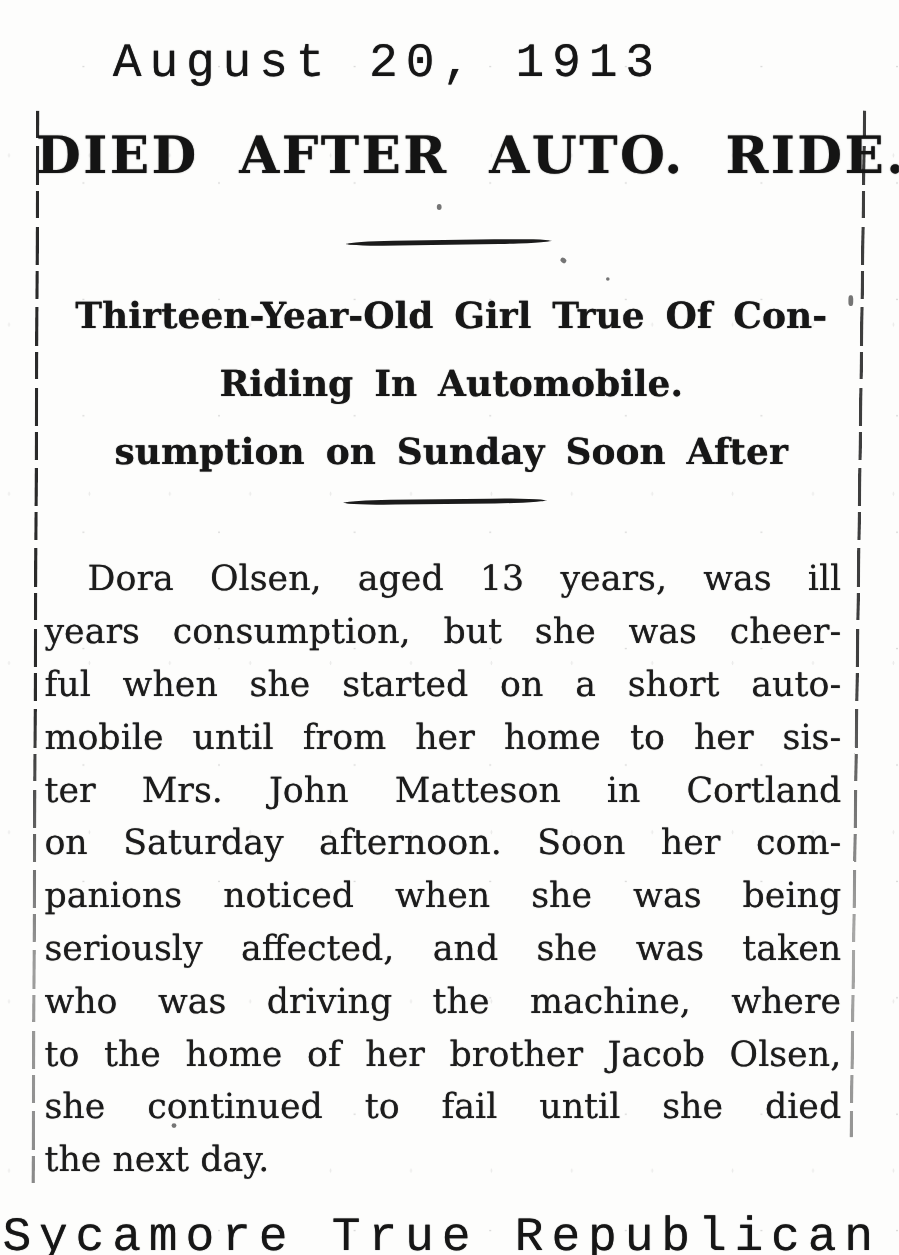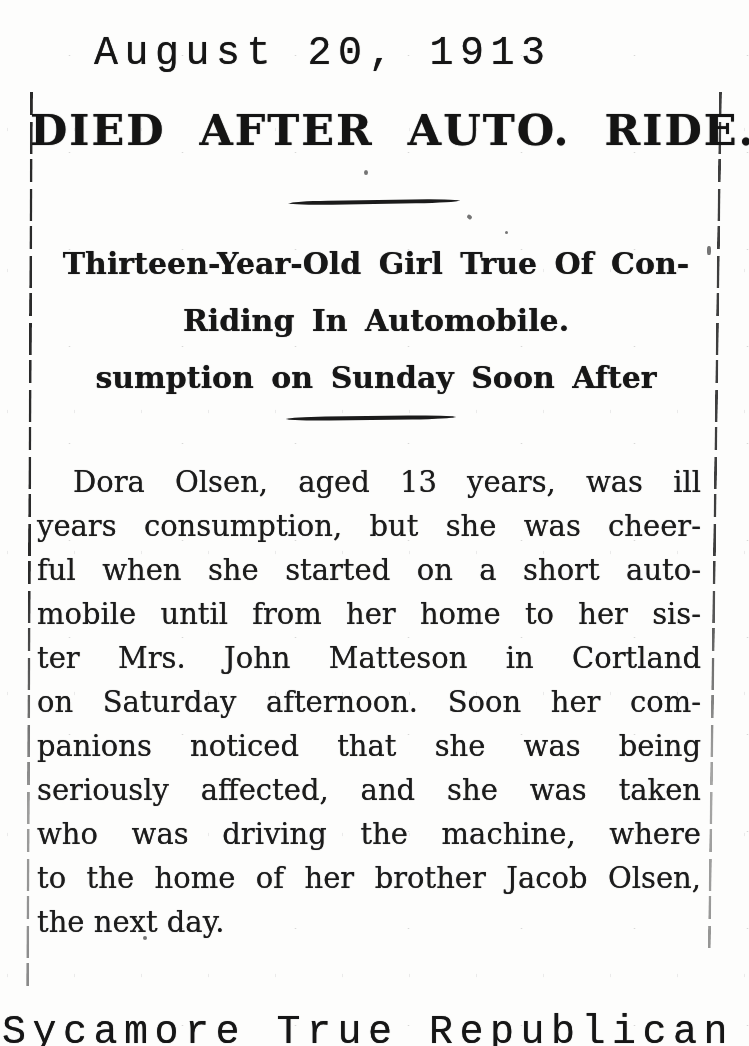--- a/index.html
+++ b/index.html
@@ -163,24 +163,25 @@
 
   <div class="rule rule-2"></div>
 
   <div class="bodycopy">
     <div class="bline first">Dora Olsen, aged 13 years, was ill</div>
     <div class="bline">years consumption, but she was cheer-</div>
     <div class="bline">ful when she started on a short auto-</div>
     <div class="bline">mobile until from her home to her sis-</div>
     <div class="bline">ter Mrs. John Matteson in Cortland</div>
     <div class="bline">on Saturday afternoon. Soon her com-</div>
-    <div class="bline">panions noticed that she was being</div>
+    <div class="bline">panions noticed when she was being</div>
     <div class="bline">seriously affected, and she was taken</div>
     <div class="bline">who was driving the machine, where</div>
     <div class="bline">to the home of her brother Jacob Olsen,</div>
+    <div class="bline">she continued to fail until she died</div>
     <div class="bline last">the next day.</div>
   </div>
 </div>
 
 <div class="typewriter sourceline">Sycamore True Republican</div>
 
 <div class="speck" style="left:364px; top:170px; width:4px; height:5px;"></div>
 <div class="speck" style="left:467px; top:215px; width:5px; height:4px; transform: rotate(35deg); border-radius:40%;"></div>
 <div class="speck" style="left:505px; top:231px; width:3px; height:3px;"></div>
 <div class="speck" style="left:707px; top:246px; width:4px; height:9px; border-radius:40%;"></div>

